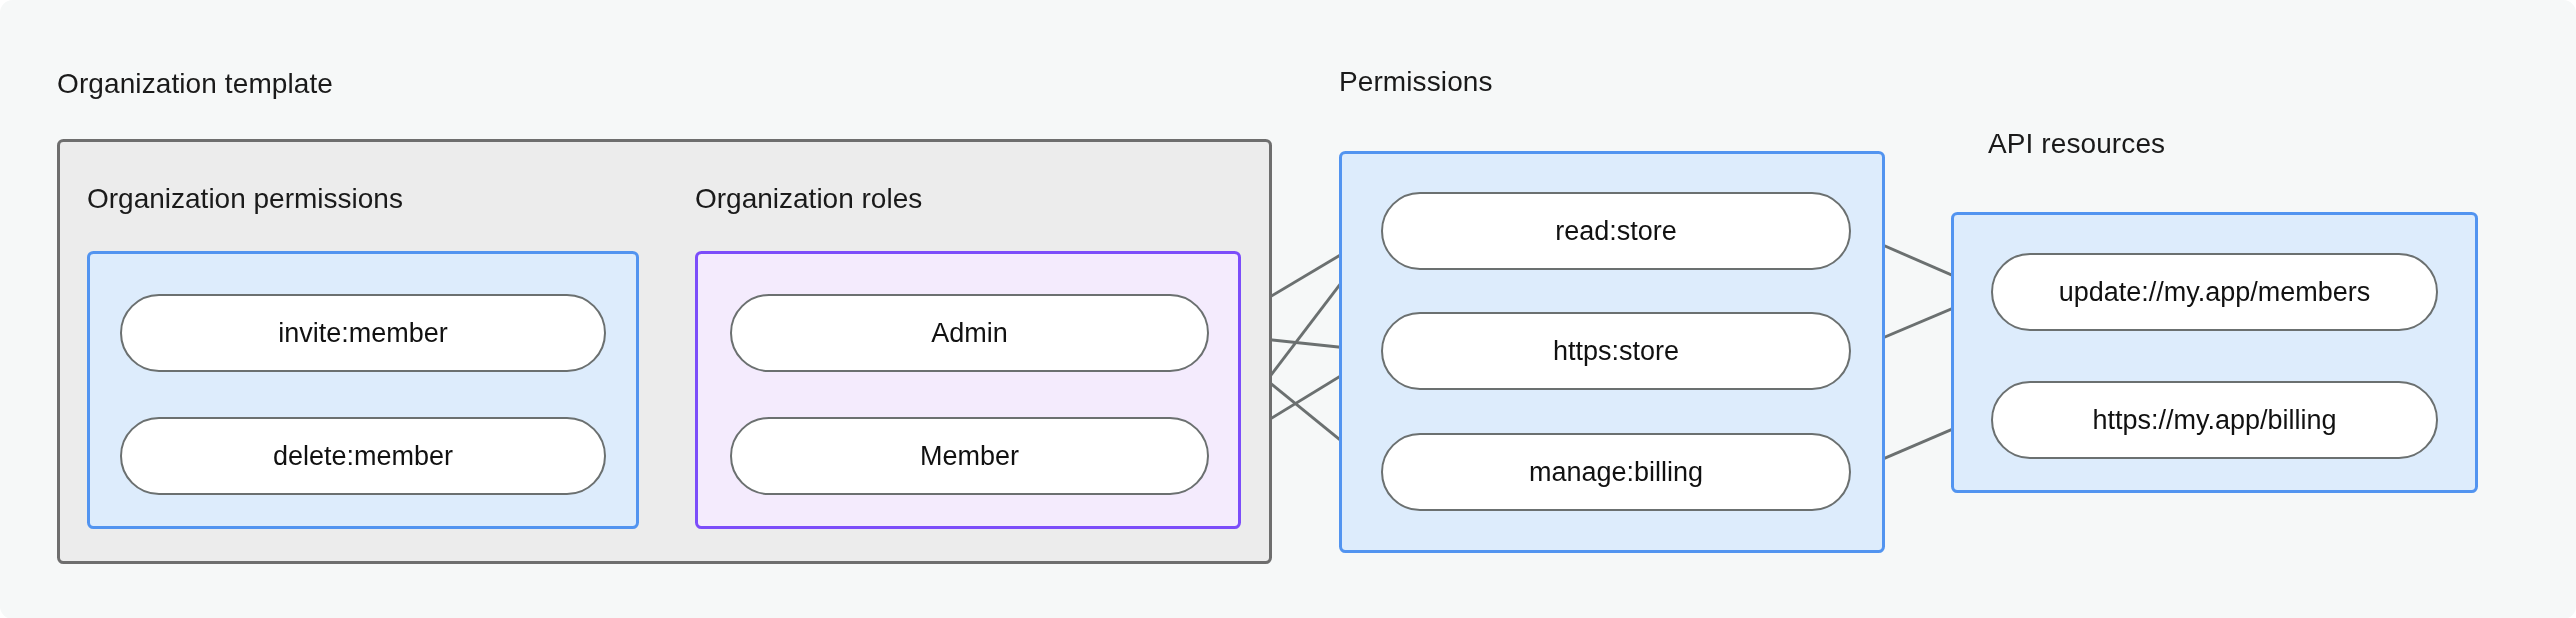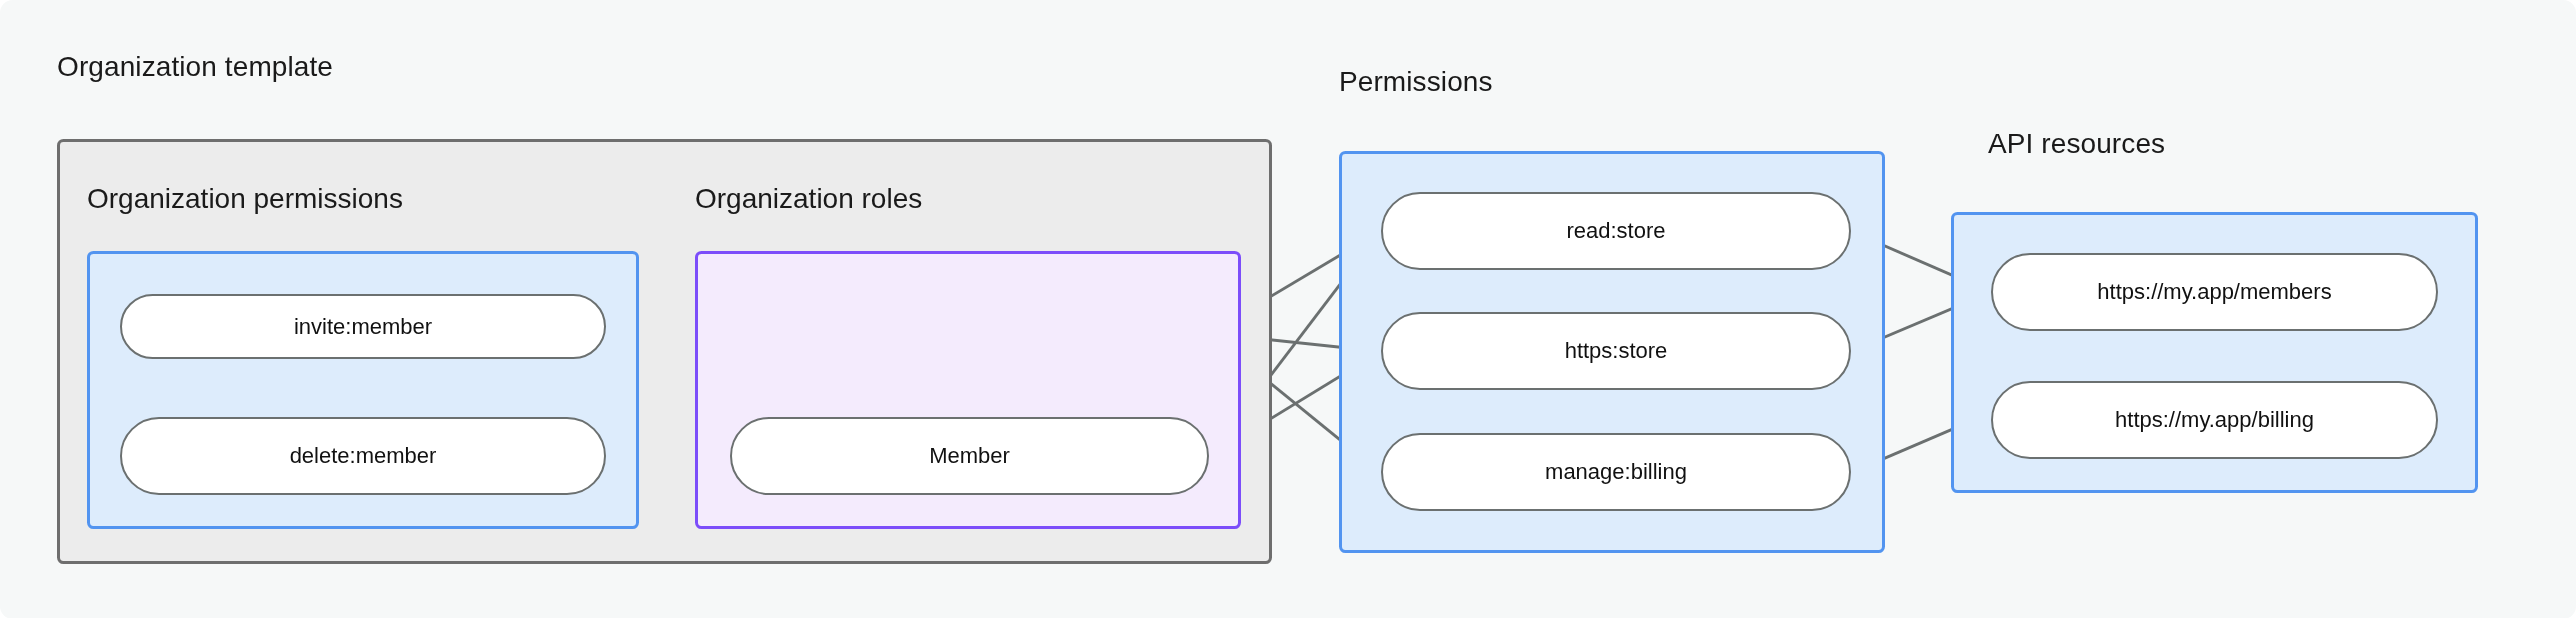--- a/index.html
+++ b/index.html
@@ -56,21 +56,21 @@
   
   .pill {
     position: absolute;
     box-sizing: border-box;
     background: #ffffff;
     border: 2.7px solid #6b7070;
     border-radius: 912px;
     display: flex;
     align-items: center;
     justify-content: center;
-    font-size: 22px;
+    font-size: 27px;
     color: #111111;
     white-space: nowrap;
   }
 
   
   #edges {
     position: absolute;
     left: 0;
     top: 0;
     width: 2576px;
@@ -109,39 +109,42 @@
 
     <circle class="edge-dot" cx="665" cy="365" r="9"></circle>
     <circle class="edge-dot" cx="665" cy="500" r="9"></circle>
     <circle class="edge-dot" cx="1513" cy="253" r="9"></circle>
     <circle class="edge-dot" cx="1513" cy="385" r="9"></circle>
     <circle class="edge-dot" cx="1513" cy="518" r="9"></circle>
     <circle class="edge-dot" cx="2182" cy="320" r="9"></circle>
     <circle class="edge-dot" cx="2182" cy="452" r="9"></circle>
   </svg>
 
-  <div class="group-title" style="left:57px; top:51px;">Organization template</div>
+  <div class="group-title" style="left:57px; top:68px;">Organization template</div>
 
   <div class="box box-gray" style="left:57px; top:139px; width:1215px; height:425px;"></div>
 
   <div class="sub-title" style="left:87px; top:183px;">Organization permissions</div>
 
   <div class="sub-title" style="left:695px; top:183px;">Organization roles</div>
 
   <div class="box box-blue" style="left:87px; top:251px; width:552px; height:278px;"></div>
 
-  <div class="pill" style="left:120px; top:294px; width:486px; height:65px;">
+  <div class="pill" style="left:120px; top:294px; width:486px; height:78px;">
     <span>invite:member</span>
   </div>
   <div class="pill" style="left:120px; top:417px; width:486px; height:78px;text-align:right;">
     <span>delete:member</span>
   </div>
 
   <div class="box box-purple" style="left:695px; top:251px; width:546px; height:278px;"></div>
 
+  <div class="pill" style="left:730px; top:294px; width:479px; height:78px;">
+    <span>Admin</span>
+  </div>
   <div class="pill" style="left:730px; top:417px; width:479px; height:78px;">
     <span>Member</span>
   </div>
 
   <div class="group-title" style="left:1339px; top:66px;">Permissions</div>
 
   <div class="box box-blue" style="left:1339px; top:151px; width:546px; height:402px;"></div>
 
   <div class="pill" style="left:1381px; top:192px; width:470px; height:78px;">
     <span>read:store</span>
@@ -151,20 +154,20 @@
   </div>
   <div class="pill" style="left:1381px; top:433px; width:470px; height:78px;text-align:center;">
     <span>manage:billing</span>
   </div>
 
   <div class="group-title" style="left:1951px; top:128px;margin-left:37px;">API resources</div>
 
   <div class="box box-blue" style="left:1951px; top:212px; width:527px; height:281px;"></div>
 
   <div class="pill" style="left:1991px; top:253px; width:447px; height:78px;">
-    <span>https://my.app/members</span>
+    <span>update://my.app/members</span>
   </div>
   <div class="pill" style="left:1991px; top:373px; width:447px; height:78px;margin-top:8px;">
     <span>https://my.app/billing</span>
   </div>
 
 </div>
 
 
 </body></html>

